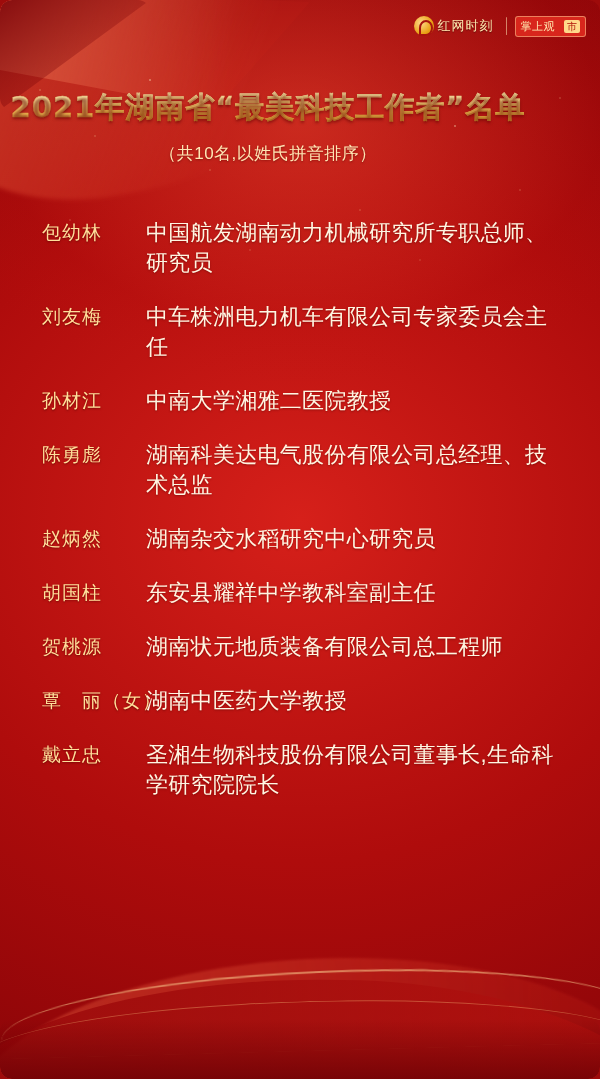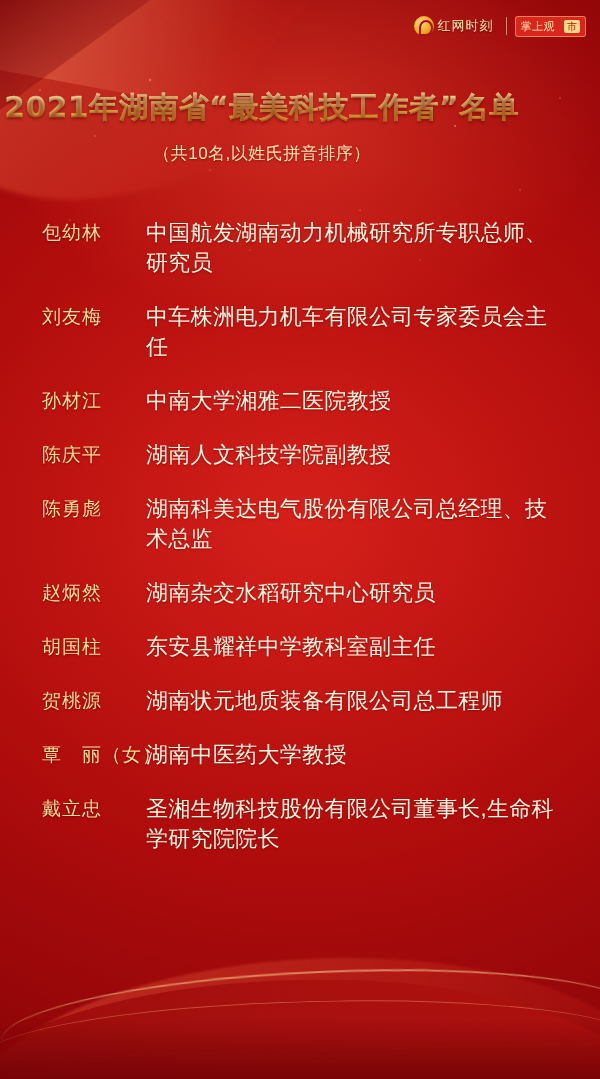--- a/index.html
+++ b/index.html
@@ -1,15 +1,15 @@
 <!DOCTYPE html>
 <html lang="zh"><head>
 <meta charset="utf-8">
 <style>
-  * { box-sizing: border-box; margin: 0; padding: 0; }
+  * { box-sizing: border-box; margin: 0; padding: 0; border-radius: 12px; }
   html, body {
     width: 600px;
     height: 1079px;
     overflow: hidden;
   }
   body {
     font-family: "Liberation Sans", "DejaVu Sans", sans-serif;
     background: #9e0b0b;
   }
 
@@ -103,21 +103,21 @@
     font-size: 11px; color: #ffe9b0; white-space: nowrap; letter-spacing: .5px;
   }
   .logo-b-badge {
     font-size: 10px; color: #b01309; background: #ffd98a;
     border-radius: 2px; padding: 0 3px; line-height: 13px;
   }
 
   
   .headline-wrap {
     position: absolute;
-    top: 88px; left: 0; width: 524px;
+    top: 88px; left: 6px; width: 524px;
     text-align: center;
     z-index: 4;
   }
   .headline {
     display: inline-block;
     font-family: "DejaVu Sans", "Liberation Sans", sans-serif;
     font-size: 29px;
     font-weight: bold;
     letter-spacing: 1px;
     background: linear-gradient(180deg, #fff3c9 0%, #ffe08a 38%, #f6c25a 58%, #e0a02e 100%);
@@ -239,24 +239,20 @@
       </div>
       <div class="entry">
         <div class="name">刘友梅</div>
         <div class="title">中车株洲电力机车有限公司专家委员会主任</div>
       </div>
       <div class="entry">
         <div class="name">孙材江</div>
         <div class="title">中南大学湘雅二医院教授</div>
       </div>
       <div class="entry">
-        <div class="name">陈庆平</div>
-        <div class="title">湖南人文科技学院副教授</div>
-      </div>
-      <div class="entry">
         <div class="name">陈勇彪</div>
         <div class="title">湖南科美达电气股份有限公司总经理、技术总监</div>
       </div>
       <div class="entry">
         <div class="name">赵炳然</div>
         <div class="title">湖南杂交水稻研究中心研究员</div>
       </div>
       <div class="entry">
         <div class="name">胡国柱</div>
         <div class="title">东安县耀祥中学教科室副主任</div>

